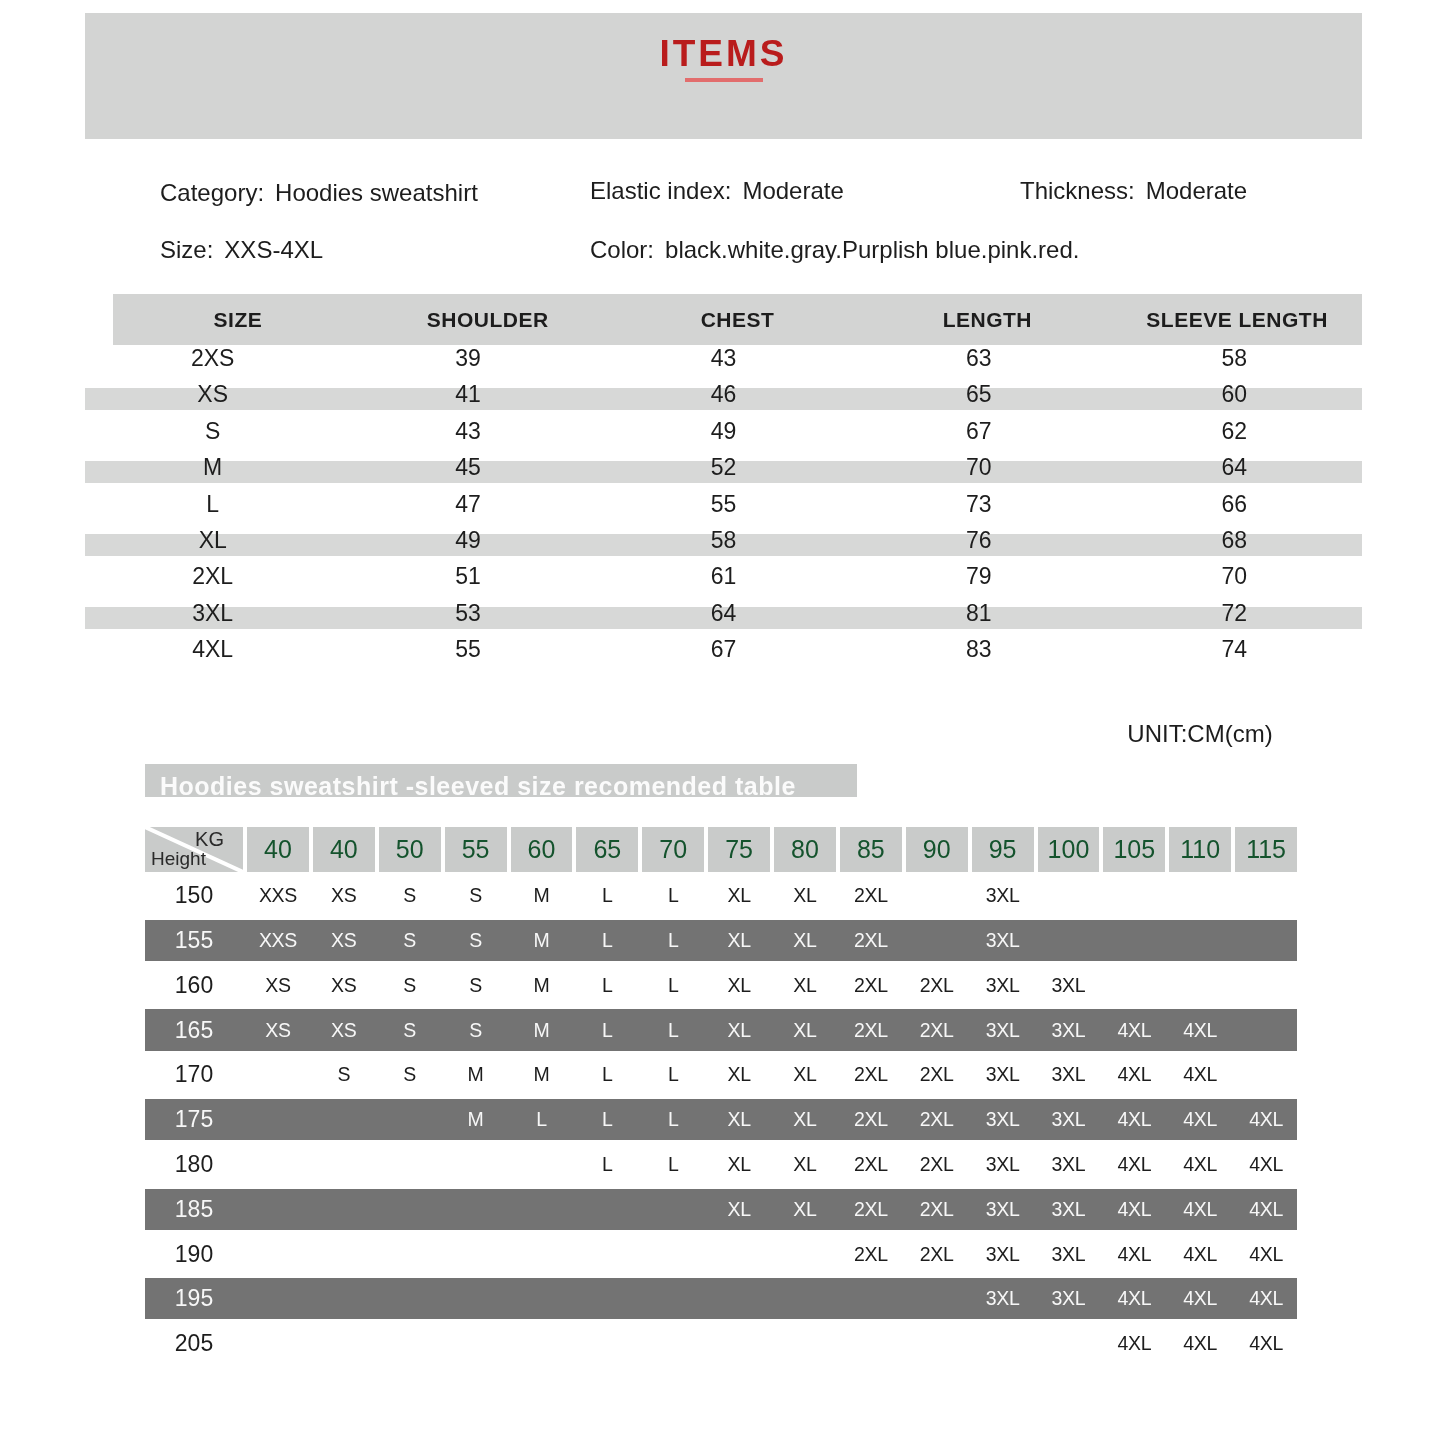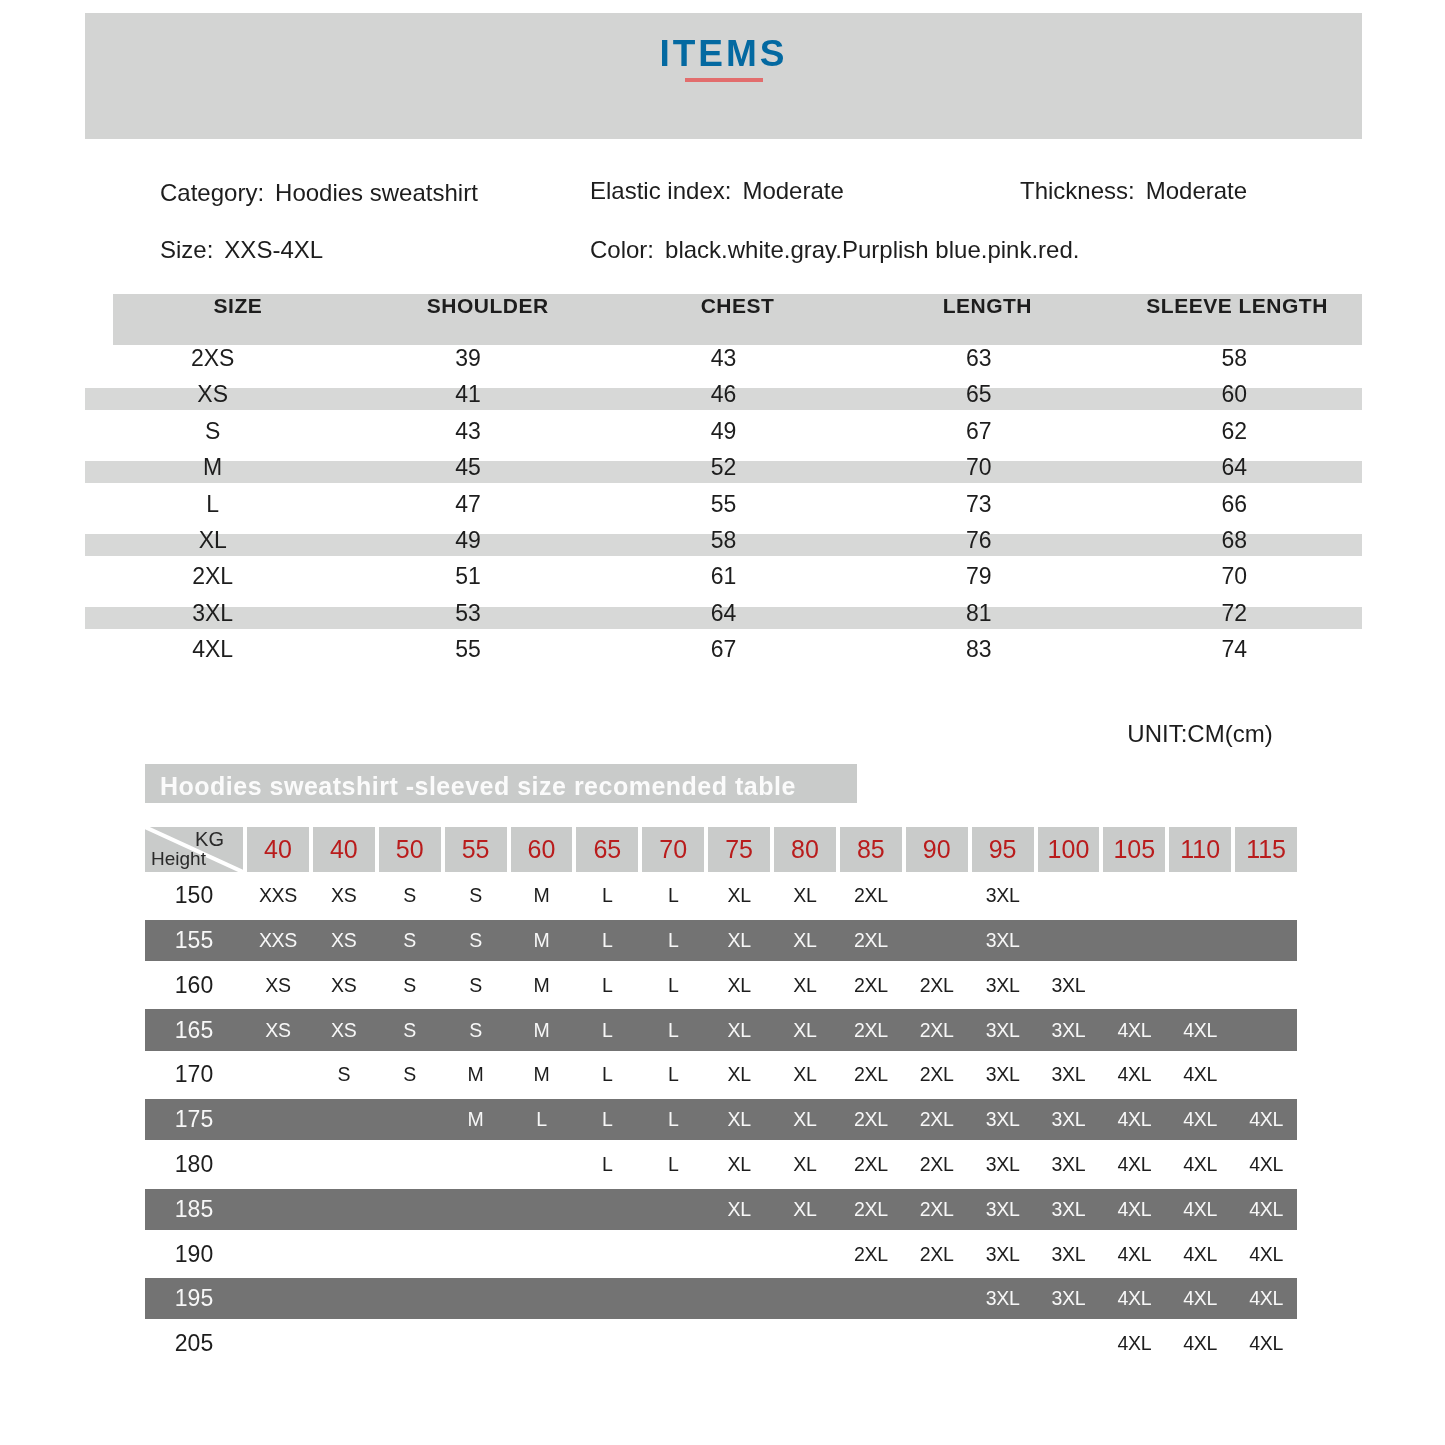--- a/index.html
+++ b/index.html
@@ -4,61 +4,61 @@
 <style>
   html,body { margin:0; padding:0; background:#ffffff; }
   .page {
     position:relative; width:1445px; height:1445px; background:#ffffff;
     font-family:"Liberation Sans", sans-serif; color:#1d1d1d; overflow:hidden;
   }
 
   
   .banner { position:absolute; left:85px; top:13px; width:1277px; height:126px;
             background:#d3d4d3; text-align:center; }
-  .banner-title { padding-top:20px; font-size:37px; font-weight:bold; letter-spacing:3px; color:#0369a1; }
+  .banner-title { padding-top:20px; font-size:37px; font-weight:bold; letter-spacing:3px; color:#b91c1c; }
   .banner-underline { width:78px; height:4px; background:#e26d6d; margin:3px auto 10px auto; }
   .banner-subtitle { font-size:23px; color:#1a1a1a; }
 
   
   .info { position:absolute; font-size:24px; white-space:nowrap; }
   .info .info-label { margin-right:11px; }
   .pos-category  { left:160px; top:179px; }
   .pos-elastic   { left:590px; top:177px; }
   .pos-thickness { left:1020px; top:177px; }
   .pos-size      { left:160px; top:236px; }
   .pos-color     { left:590px; top:236px; }
 
   
   .size-table { position:absolute; left:85px; top:294px; width:1277px; }
-  .size-table-header { display:flex; height:51px; align-items:flex-start; background:#d3d4d3;
+  .size-table-header { display:flex; height:51px; align-items:center; background:#d3d4d3;
                        font-weight:bold; font-size:21px; letter-spacing:0.5px;margin-left:28px; }
   .size-table-header .st-col { font-weight:bold; }
   .st-col { width:20%; text-align:center; }
   .size-row { display:flex; height:36.4px; align-items:flex-start; font-size:23px; }
   .size-row.striped {
     background:linear-gradient(to bottom, rgba(0,0,0,0) 7px, #d7d8d7 7px, #d7d8d7 29px, rgba(0,0,0,0) 29px);
   }
 
   
-  .rec-badge { position:absolute; left:145px; top:764px; width:712px; height:39px;
+  .rec-badge { position:absolute; left:145px; top:764px; width:712px; height:33px;
                background:#c9cbca; color:#fbfbfb; font-size:25px; font-weight:bold;
                line-height:45px; padding-left:15px; box-sizing:border-box;
                letter-spacing:0.5px; white-space:nowrap; overflow:hidden; }
   .rec-unit  { position:absolute; left:1100px; top:720px; width:200px; text-align:center;
                font-size:24px; color:#1d1d1d; }
 
   
   .matrix { position:absolute; left:145px; top:827px; width:1152px; }
   .matrix-header { display:flex; gap:4px; height:45px; }
   .corner-cell { position:relative; flex:none; width:98px; background:#c9cbca; }
   .corner-diag { position:absolute; left:0; top:0; width:98px; height:45px; }
   .corner-kg { position:absolute; top:1px; right:19px; font-size:20px; color:#2a2a2a; }
   .corner-height { position:absolute; bottom:2px; left:6px; font-size:19px; color:#2a2a2a; }
   .weight-cell { flex:1; background:#c9cbca; text-align:center; line-height:45px;
-                 font-size:25px; color:#b91c1c; }
+                 font-size:25px; color:#14532d; }
   .matrix-body { margin-top:3px; }
   .matrix-row { display:flex; gap:4px; height:41.3px; margin-bottom:3.5px; align-items:center; }
   .matrix-row.striped { background:#737373; color:#f7f7f7; }
   .label-cell { flex:none; width:98px; text-align:center; font-size:23px; }
   .data-cell { flex:1; text-align:center; font-size:19.5px; letter-spacing:-0.3px; }
 </style>
 </head>
 <body>
 
 <div class="page">

